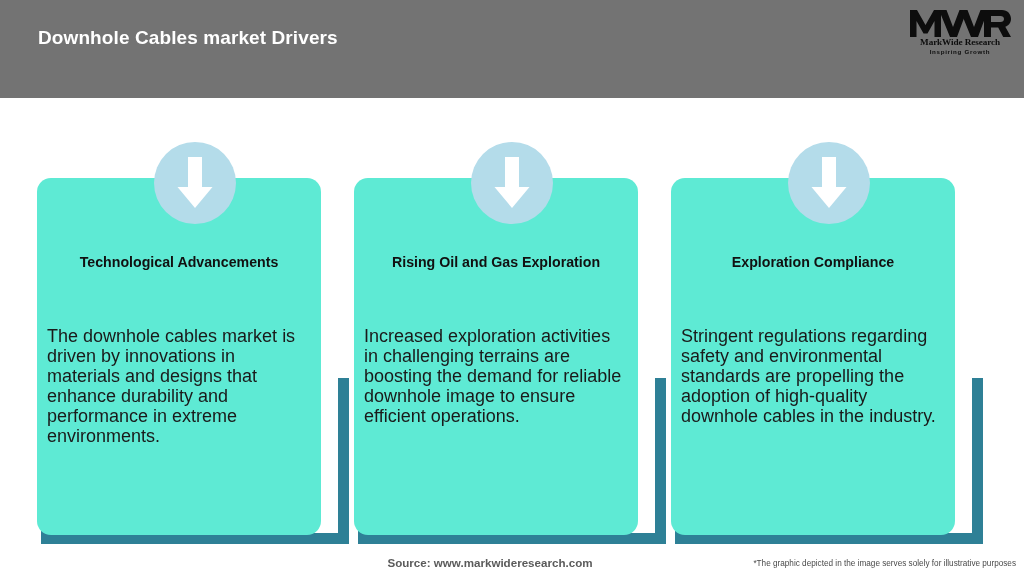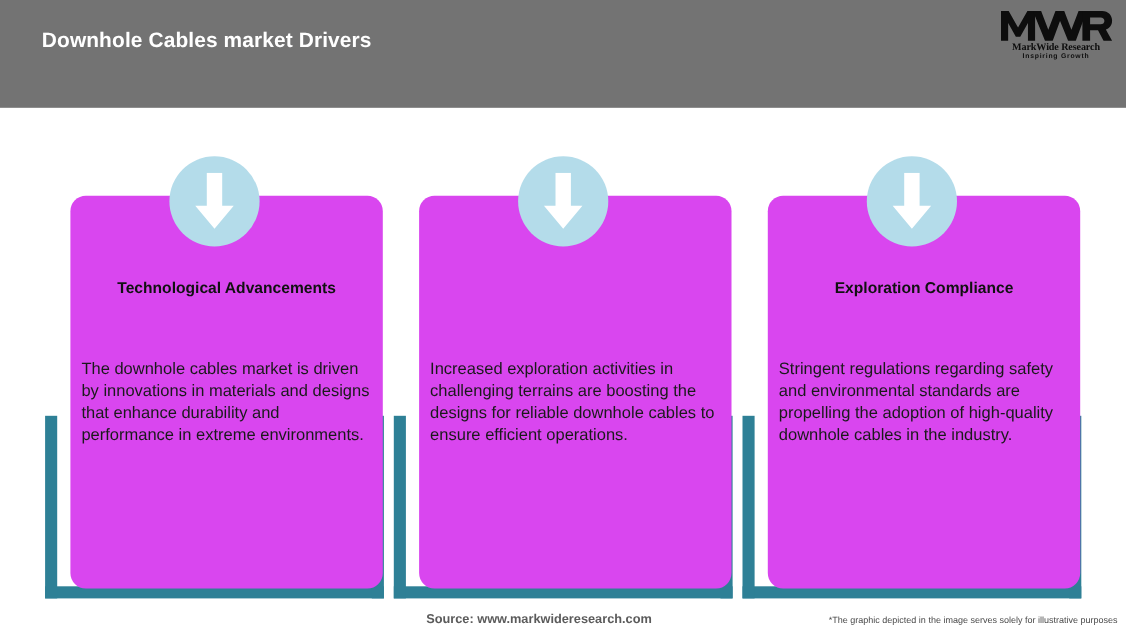--- a/index.html
+++ b/index.html
@@ -105,25 +105,25 @@
     height: 166px;
     border-left: 11px solid #2e8096;
     border-right: 11px solid #2e8096;
     border-bottom: 11px solid #2e8096;
     box-sizing: border-box;
   }
 
   
   .card {
     position: absolute;
-    left: 28px;
+    left: 1px;
     top: 80px;
     width: 284px;
     height: 357px;
-    background: #d946ef;
+    background: #5eead4;
     border-radius: 14px;
     box-sizing: border-box;
   }
 
   
   .icon-circle {
     position: absolute;
     left: 118px;
     top: 44px;
     width: 82px;
@@ -150,21 +150,21 @@
     color: #111111;
     line-height: 18px;
   }
 
   .card-body {
     position: absolute;
     left: 10px;
     top: 148px;
     width: 264px;
     text-align: left;
-    font-size: 15px;
+    font-size: 18px;
     color: #1a1a1a;
     line-height: 20px;
   }
 
   
   .footer-source {
     position: absolute;
     left: 0;
     top: 556px;
     width: 980px;
@@ -219,21 +219,22 @@
     <div class="icon-circle">
       <svg width="36" height="52" viewBox="0 0 36 52" xmlns="http://www.w3.org/2000/svg" aria-hidden="true">
         <path d="M11 0 L25 0 L25 30 L35.5 30 L18 51 L0.5 30 L11 30 Z" fill="#ffffff"></path>
       </svg>
     </div>
   </div>
 
   <div class="card-group g2">
     <div class="frame"></div>
     <div class="card">
-      <div class="card-body">Increased exploration activities in challenging terrains are boosting the designs for reliable downhole cables to ensure efficient operations.</div>
+      <div class="card-title">Rising Oil and Gas Exploration</div>
+      <div class="card-body">Increased exploration activities in challenging terrains are boosting the demand for reliable downhole image to ensure efficient operations.</div>
     </div>
     <div class="icon-circle">
       <svg width="36" height="52" viewBox="0 0 36 52" xmlns="http://www.w3.org/2000/svg" aria-hidden="true">
         <path d="M11 0 L25 0 L25 30 L35.5 30 L18 51 L0.5 30 L11 30 Z" fill="#ffffff"></path>
       </svg>
     </div>
   </div>
 
   <div class="card-group g3">
     <div class="frame"></div>

